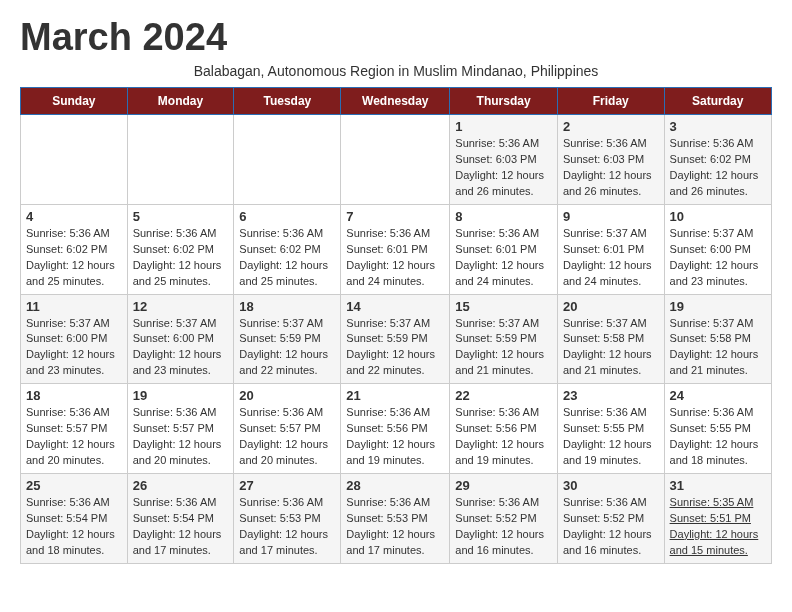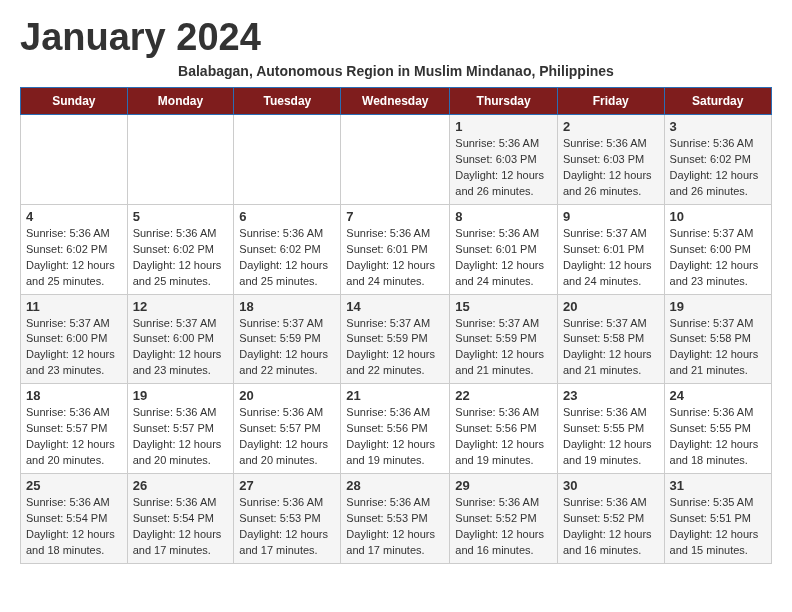--- a/index.html
+++ b/index.html
@@ -36,21 +36,21 @@
     .month-title {
       font-size: 38px;
       font-weight: bold;
       color: #333;
       text-align: right;
     }
     .subtitle {
       text-align: center;
       font-size: 14px;
       color: #333;
-      font-weight: bold;
+      font-weight: normal;
       margin-bottom: 8px;
     }
     .calendar {
       width: 100%;
       border-collapse: collapse;
       font-size: 11px;
     }
     .calendar th {
       background: #7f1d1d;
       color: #fff;
@@ -87,21 +87,21 @@
       line-height: 1.45;
     }
     .empty-cell {
       background: #fff !important;
     }
   </style>
 </head>
 <body>
 
 <div class="header-area">
-  <div class="month-title">January 2024</div>
+  <div class="month-title">March 2024</div>
 </div>
 
 <div class="subtitle">Balabagan, Autonomous Region in Muslim Mindanao, Philippines</div>
 
 <table class="calendar">
   <thead>
     <tr>
     <th>Sunday</th>
         <th>Monday</th>
         <th>Tuesday</th>
@@ -330,20 +330,20 @@
         </td>
         <td>
           <span class="day-num">30</span>
           <div class="day-info" style="white-space: pre-line;">Sunrise: 5:36 AM
 Sunset: 5:52 PM
 Daylight: 12 hours
 and 16 minutes.</div>
         </td>
         <td>
           <span class="day-num">31</span>
-          <div class="day-info" style="white-space: pre-line;">Sunrise: 5:35 AM
+          <div class="day-info" style="white-space: pre-line; text-decoration: underline;">Sunrise: 5:35 AM
 Sunset: 5:51 PM
 Daylight: 12 hours
 and 15 minutes.</div>
         </td>
       </tr>
     </tbody>
 </table>
 
 </body></html>

